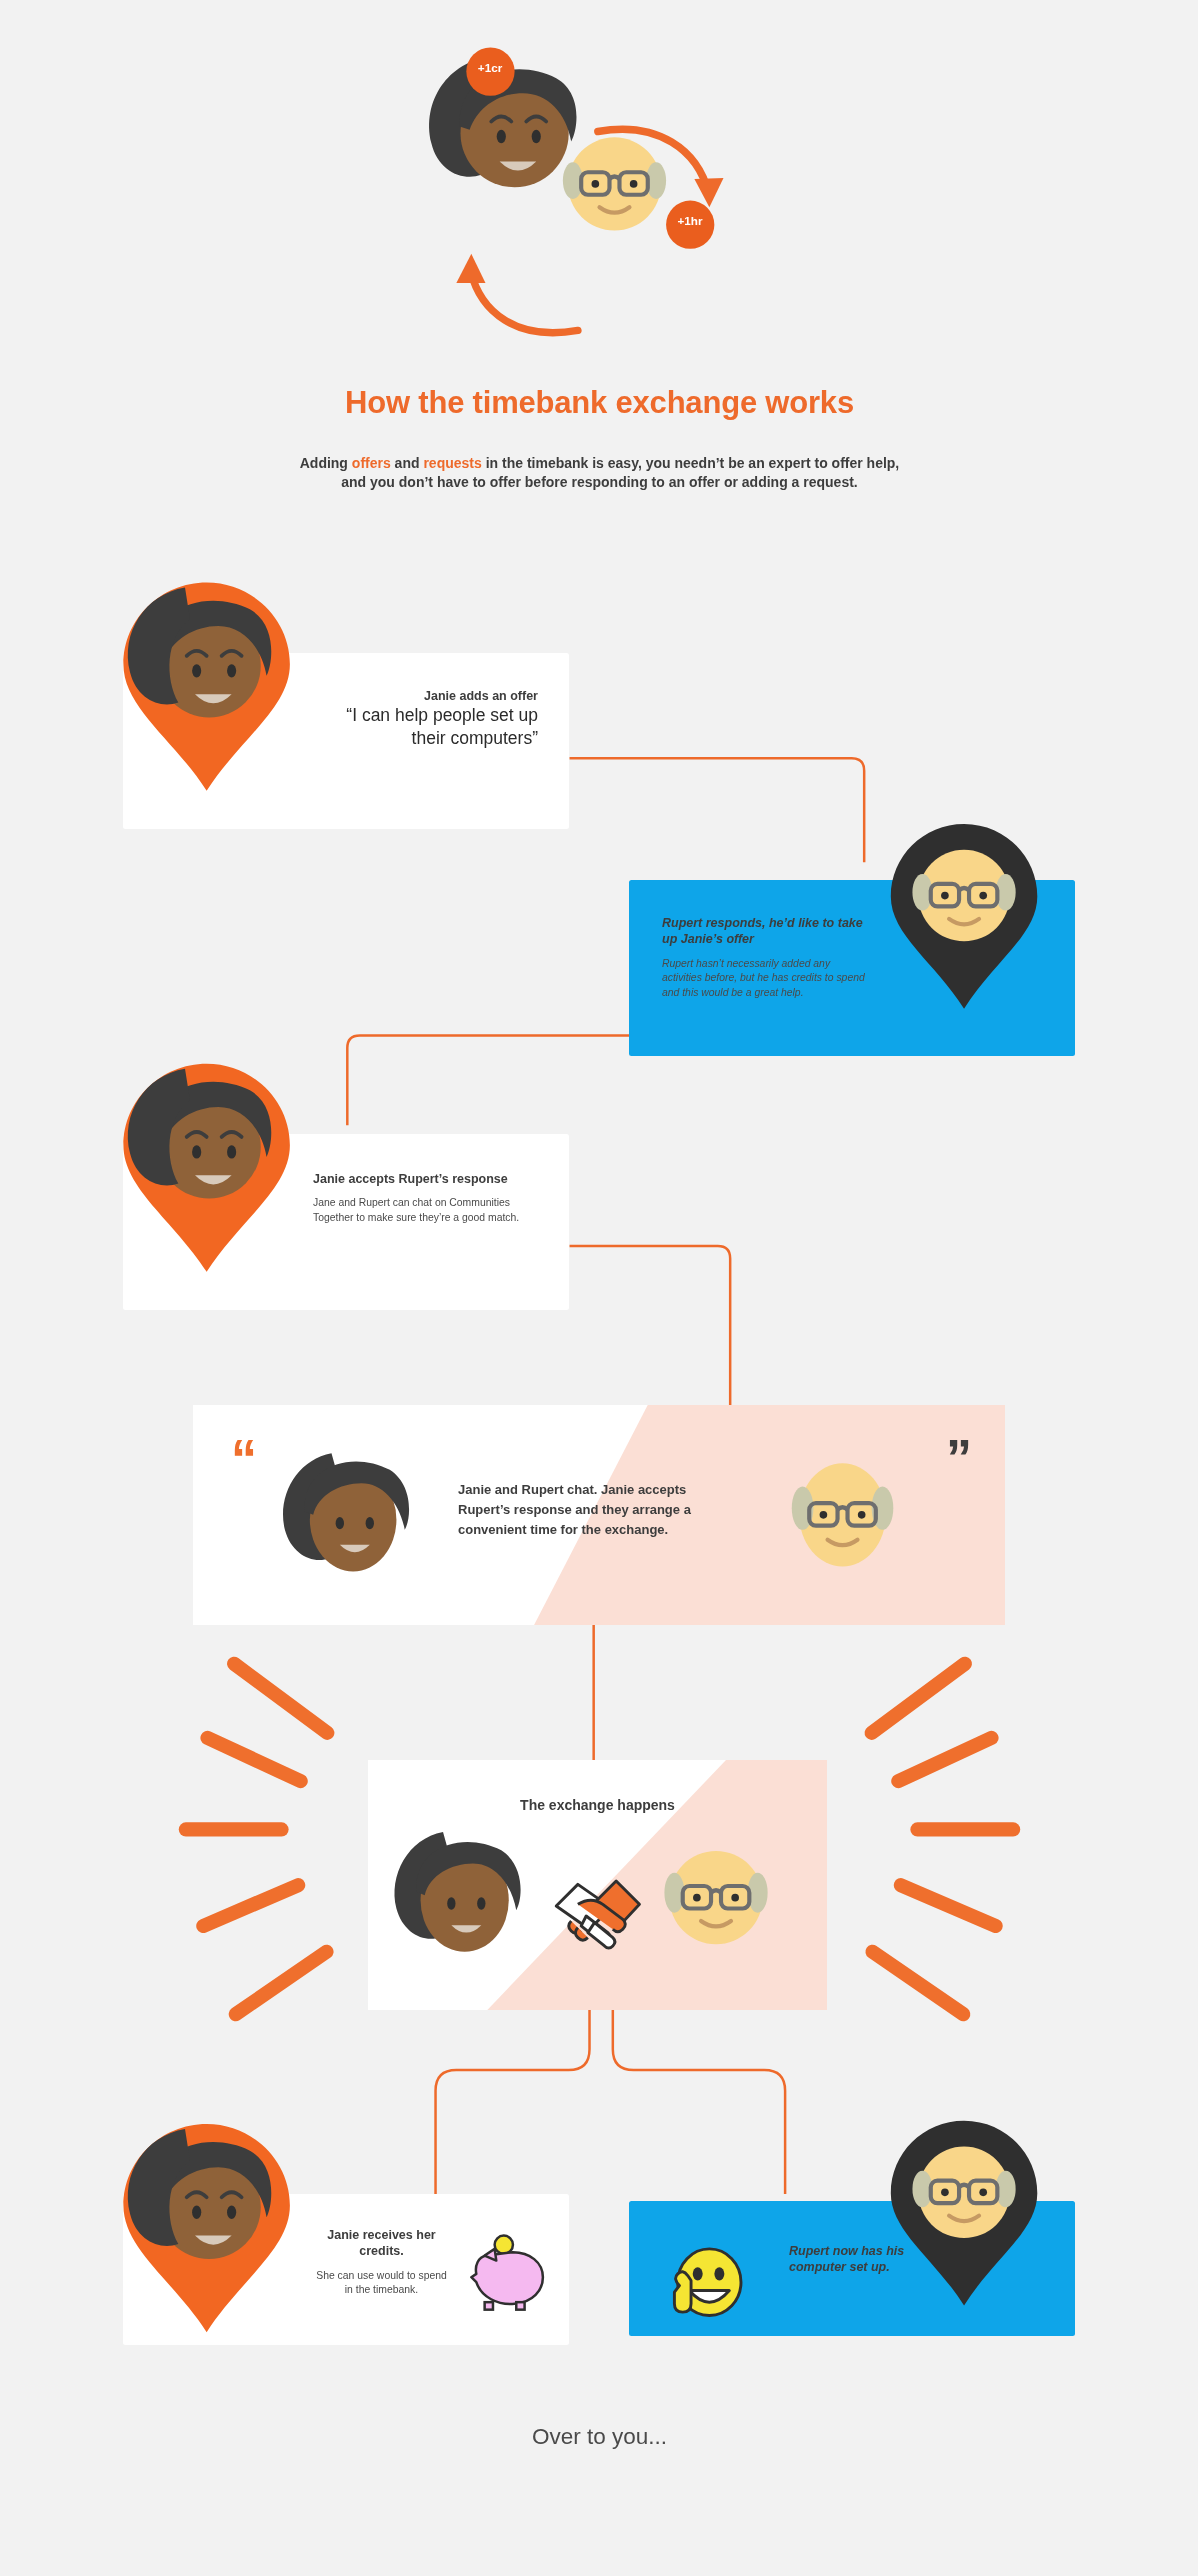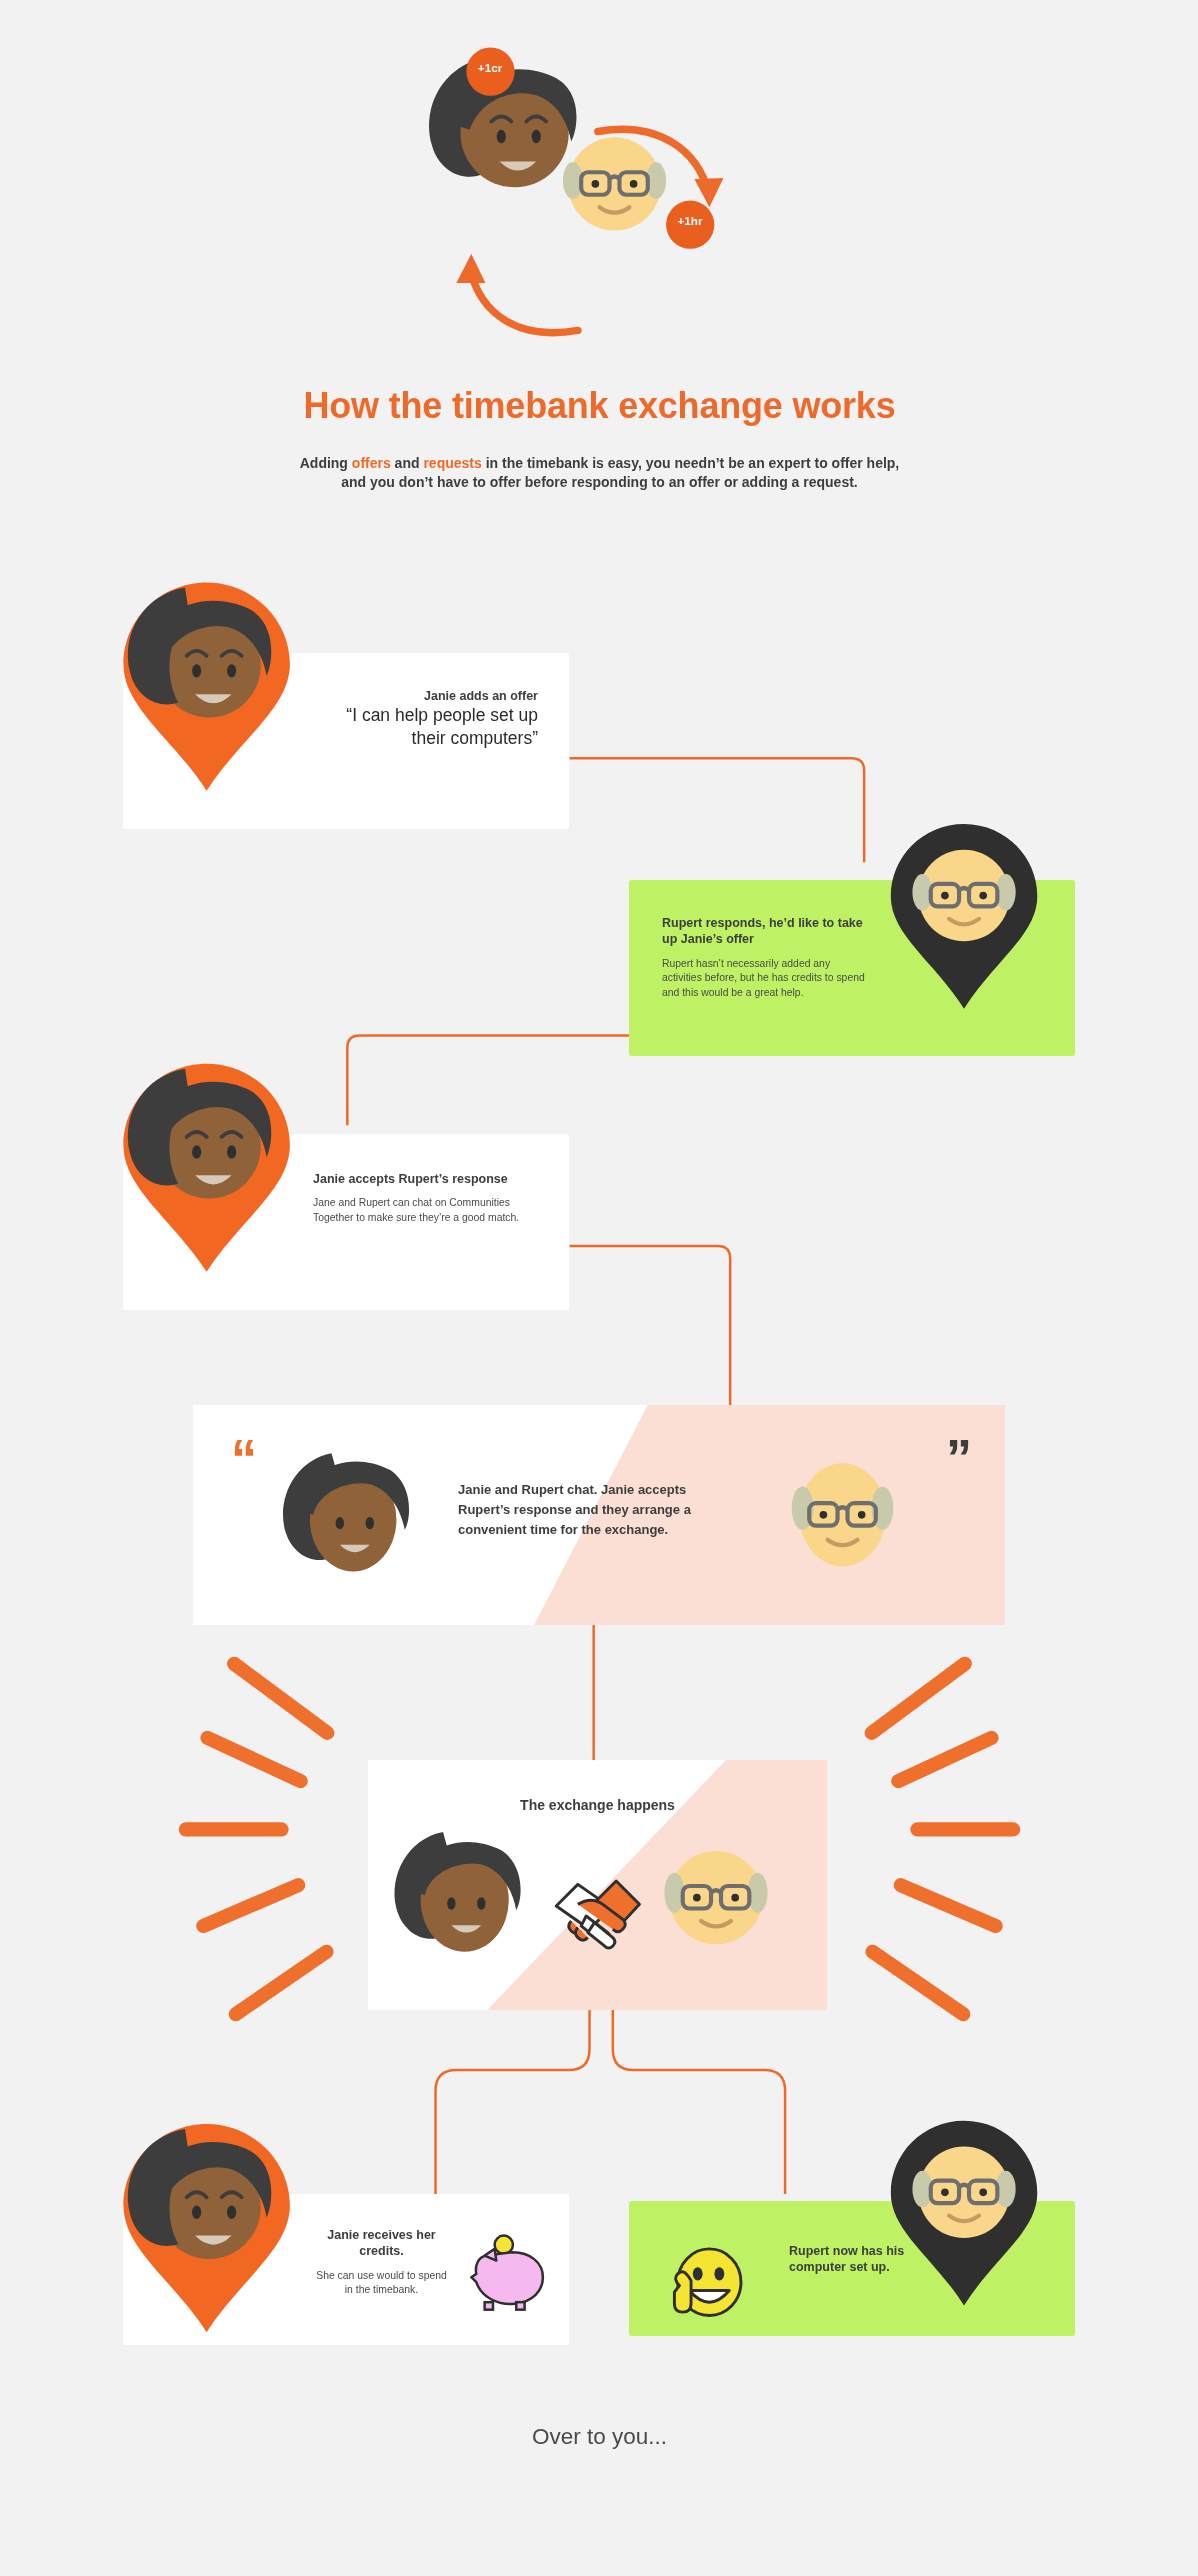--- a/index.html
+++ b/index.html
@@ -16,21 +16,21 @@
     overflow: hidden;
   }
   .abs { position: absolute; }
 
   
   .title {
     position: absolute;
     left: 0; right: 0;
     top: 385px;
     text-align: center;
-    font-size: 36px;
+    font-size: 31px;
     font-weight: bold;
     letter-spacing: -0.2px;
     color: #ee6a2b;
   }
   .intro {
     position: absolute;
     left: 50%;
     transform: translateX(-50%);
     top: 454px;
     width: 616px;
@@ -51,21 +51,21 @@
     font-weight: 400;
     color: #4a4a4a;
   }
 
   
   .card {
     position: absolute;
     background: #ffffff;
     border-radius: 2.5px;
   }
-  .card.pink { background: #bef264; }
+  .card.pink { background: #0ea5e9; font-style: italic; }
 
   .card-head {
     font-size: 12.5px;
     font-weight: bold;
     color: #3d3d3d;
     line-height: 1.3;
   }
   .card-quote {
     font-size: 17.5px;
     font-weight: 400;

